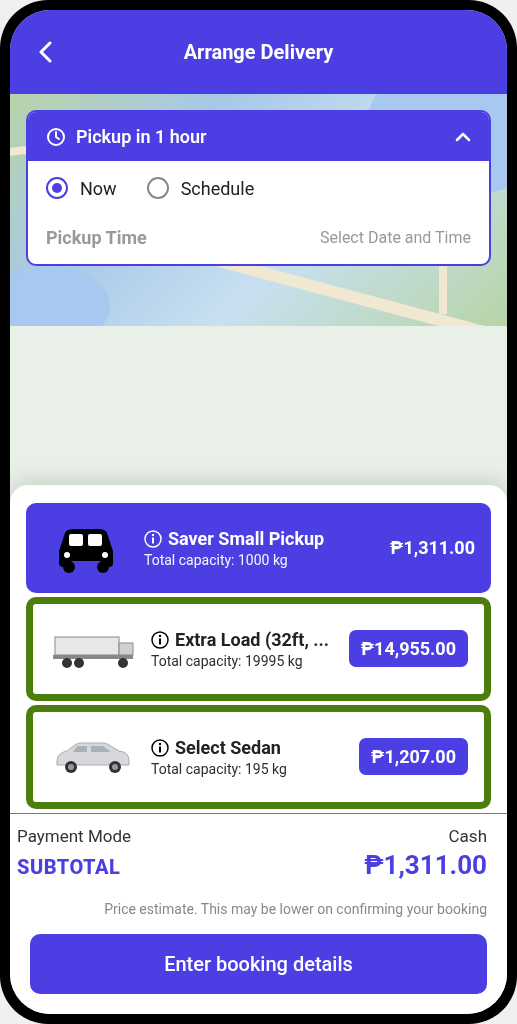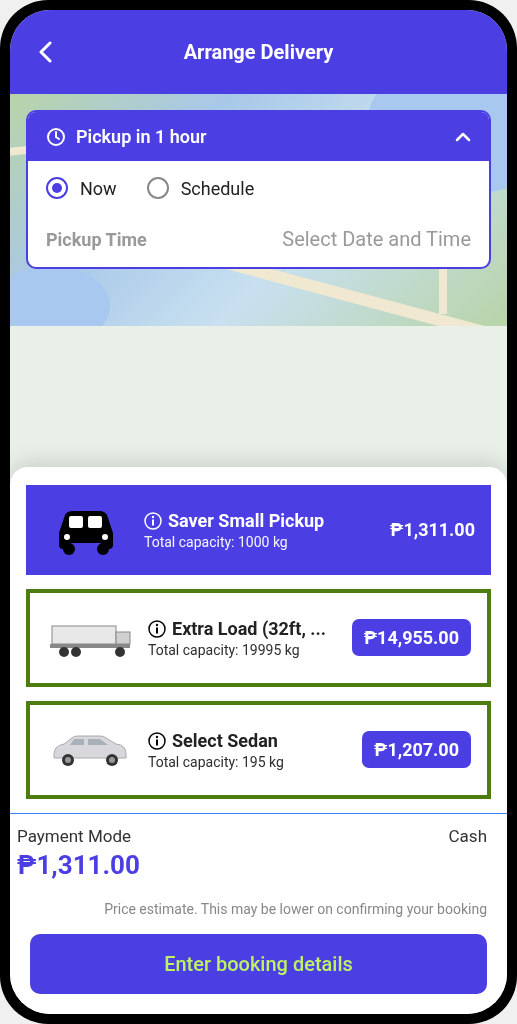--- a/index.html
+++ b/index.html
@@ -146,52 +146,52 @@
   justify-content: space-between;
   align-items: center;
 }
 .pickup-time-label {
   color: #999;
   font-size: 18px;
   font-weight: bold;
 }
 .select-dt {
   color: #999;
-  font-size: 20px;
+  font-size: 16px;
 }
 .bottom-sheet {
   position: absolute;
   bottom: 0;
   left: 0;
   right: 0;
   background: #fff;
   border-top-left-radius: 18px;
   border-top-right-radius: 18px;
   padding-bottom: 20px;
   box-shadow: 0 -6px 20px rgba(0,0,0,0.12);
 }
 .vehicle-list {
   padding: 18px 16px 0 16px;
 }
 .vehicle-card {
-  border-radius: 0;
+  border-radius: 10px;
   padding: 16px;
-  margin-bottom: 14px;
+  margin-bottom: 4px;
   display: flex;
   align-items: center;
   gap: 14px;
   cursor: pointer;
 }
 .vehicle-card.selected {
   background: #4B3FE4;
   color: #fff;
 }
 .vehicle-card.unselected {
   background: #fff;
-  border: 4px solid #4d7c0f;
+  border: 7px solid #4d7c0f;
   color: #222;
 }
 .vehicle-icon-wrap {
   width: 88px;
   height: 58px;
   display: flex;
   align-items: center;
   justify-content: center;
   flex-shrink: 0;
 }
@@ -261,21 +261,21 @@
 .price-note {
   color: #888;
   font-size: 14px;
   text-align: right;
   margin-top: 20px;
   line-height: 1.3;
 }
 .cta-button {
   margin: 16px 20px 0 20px;
   background: #4B3FE4;
-  color: #bef264;
+  color: #ffffff;
   font-size: 20px;
   font-weight: 500;
   text-align: center;
   padding: 18px;
   border-radius: 10px;
   cursor: pointer;
 }
 .clip-area {
   overflow: hidden;
   max-height: 380px;
@@ -422,20 +422,21 @@
 
       </div>
       </div>
 
       <div class="footer">
         <div class="payment-row">
           <span>Payment Mode</span>
           <span>Cash</span>
         </div>
         <div class="subtotal-row">
+          <span class="subtotal-label">SUBTOTAL</span>
           <span class="subtotal-price">₱1,311.00</span>
         </div>
         <div class="price-note">Price estimate. This may be lower on confirming your booking</div>
       </div>
 
       <div class="cta-button">Enter booking details</div>
     </div>
 
   </div>
 </div>

